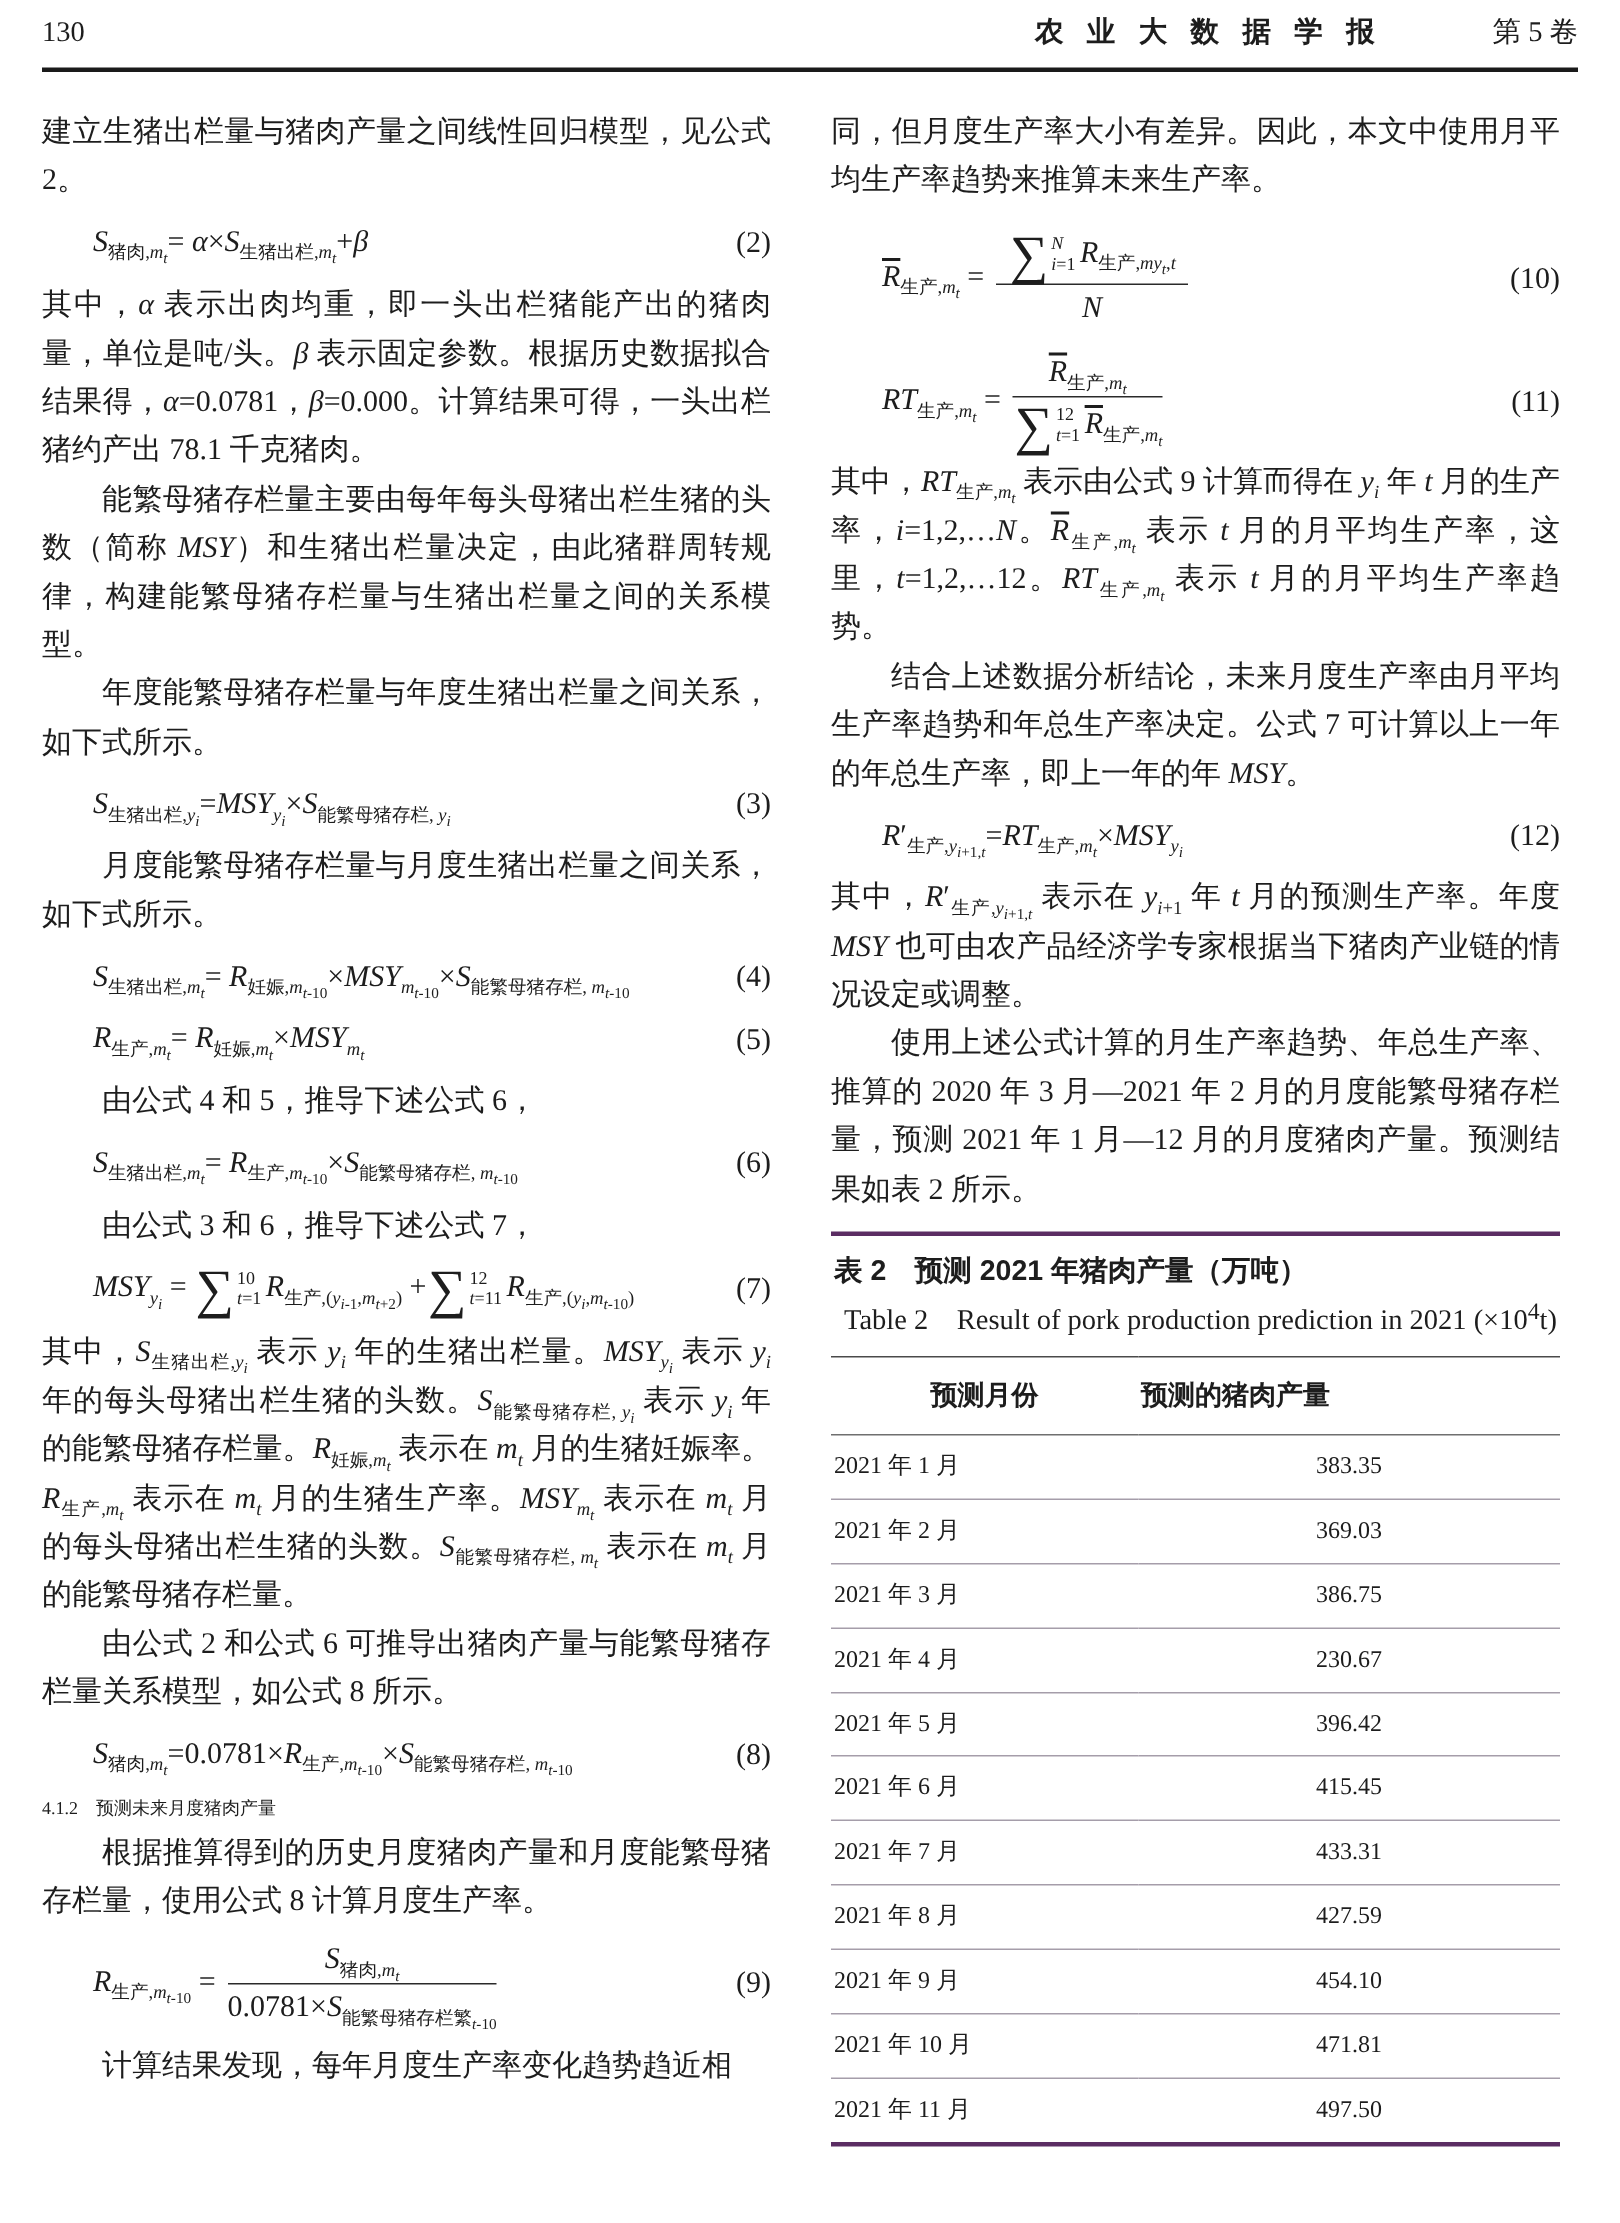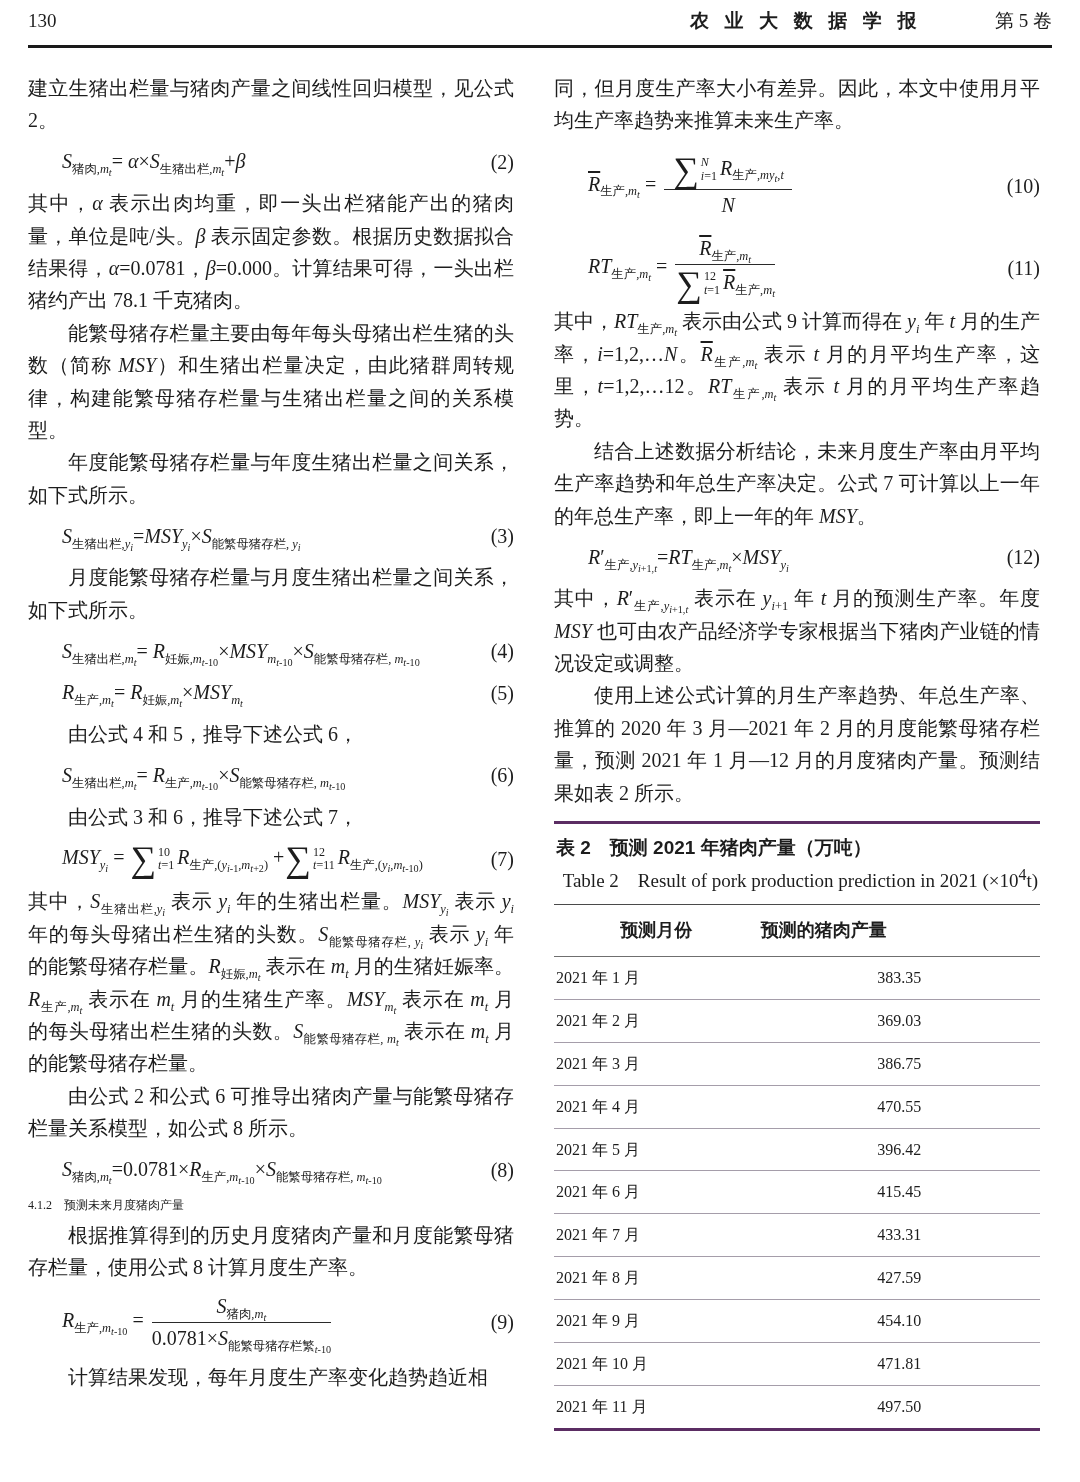--- a/index.html
+++ b/index.html
@@ -179,21 +179,21 @@
             <tr>
                 <td class="c1">2021 年 2 月</td>
                 <td class="c2">369.03</td>
               </tr>
             <tr>
                 <td class="c1">2021 年 3 月</td>
                 <td class="c2">386.75</td>
               </tr>
             <tr>
                 <td class="c1">2021 年 4 月</td>
-                <td class="c2">470.55</td>
+                <td class="c2">230.67</td>
               </tr>
             <tr>
                 <td class="c1">2021 年 5 月</td>
                 <td class="c2">396.42</td>
               </tr>
             <tr>
                 <td class="c1">2021 年 6 月</td>
                 <td class="c2">415.45</td>
               </tr>
             <tr>

